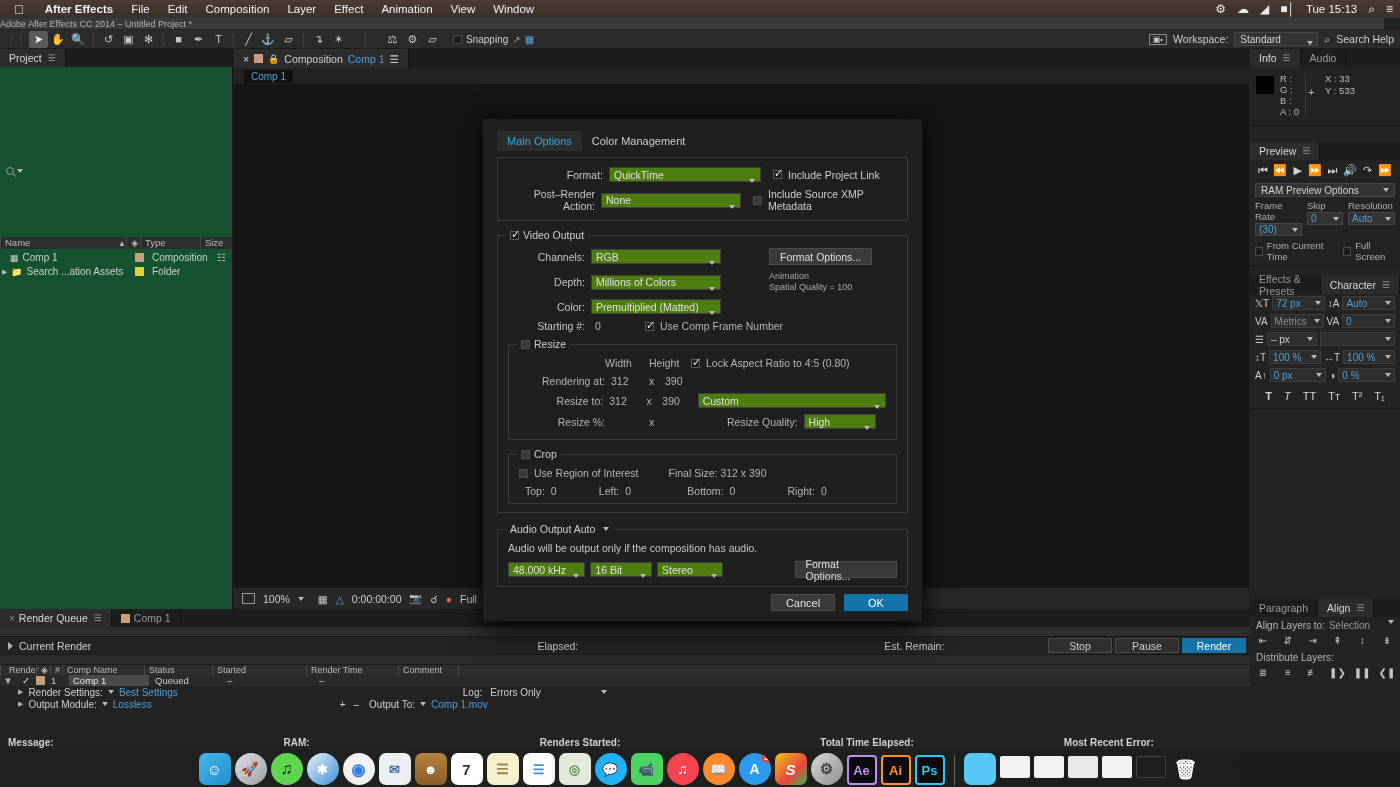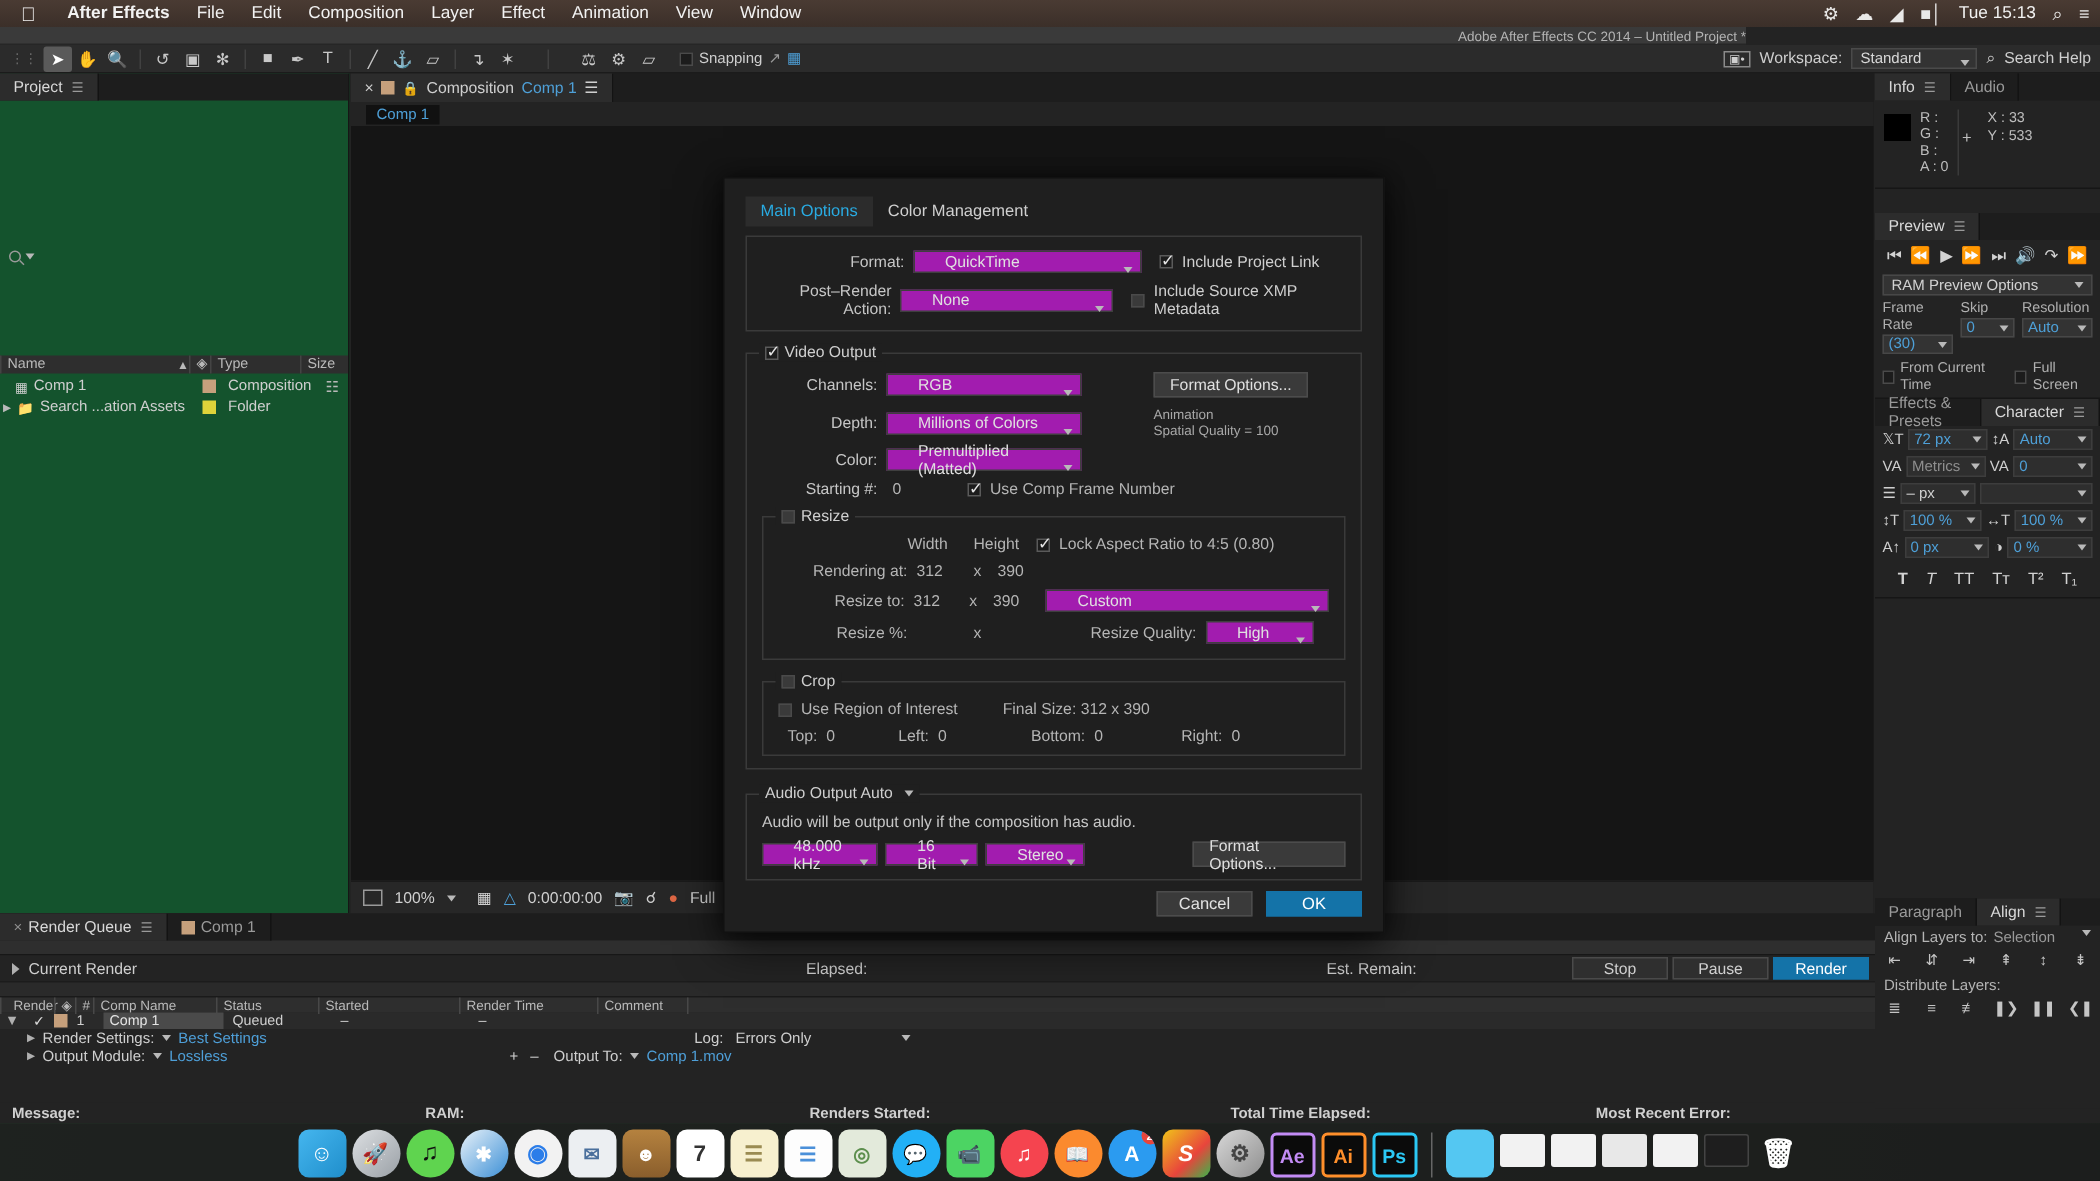--- a/index.html
+++ b/index.html
@@ -20,23 +20,23 @@
   }
   .menubar .apple { font-size:13px; margin:0 12px 0 6px; line-height:1; }
   .menubar .mi { padding:0 9px; white-space:nowrap; }
   .menubar .mi.bold { font-weight:bold; }
   .menubar .right { margin-left:auto; display:flex; align-items:center; padding-right:7px; gap:11px; }
   .menubar .right .ic { font-size:12px; opacity:.95; }
   .menubar .clock { font-size:11.5px; }
 
   
   .ae-title {
-    position:absolute; top:18px; left:0; width:1164px; height:12px;
+    position:absolute; top:18px; left:0; width:1384px; height:12px;
     background:#3a3a3a; color:#b4b4b4; font-size:9px;
-    display:flex; align-items:center; justify-content:flex-end;
+    display:flex; align-items:center; justify-content:flex-start;
     border-bottom:1px solid #262626;
   }
 
   
   .ae-toolbar {
     position:absolute; top:30px; left:0; width:1400px; height:19px;
     background:#2b2b2b; border-bottom:1px solid #1b1b1b;
     display:flex; align-items:center; padding-left:4px; gap:1px;
   }
   .tool { width:19px; height:17px; display:flex; align-items:center; justify-content:center;
@@ -185,22 +185,22 @@
              border-bottom:1px solid #999; }
   .m-tabs { display:flex; padding:12px 14px 0 14px; gap:0; font-size:11px; }
   .m-tab { padding:4px 10px; color:#cfcfcf; }
   .m-tab.active { background:#2c2c2c; color:#29abe2; }
   .m-body { padding:0 14px; }
   .grp { border:1px solid #3a3a3a; position:relative; margin-top:10px; padding:10px 10px 8px 10px;}
   .grp-legend { position:absolute; top:-7px; left:8px; background:#1f1f1f; padding:0 4px;
                 font-size:10.5px; color:#cfcfcf; display:flex; align-items:center; gap:4px;}
   .frm-row { display:flex; align-items:center; margin-bottom:6px; font-size:10.5px; color:#cfcfcf;}
   .frm-lbl { text-align:right; color:#c6c6c6; }
-  .dd { background:#a21caf; border:1px solid #3f3f3f; height:15px; color:#e0e0e0;
-        font-size:10.5px; display:flex; align-items:center; padding:0 20px; position:relative;}
+  .dd { background:#4d7c0f; border:1px solid #3f3f3f; height:15px; color:#e0e0e0;
+        font-size:10.5px; display:flex; align-items:center; padding:0 4px; position:relative;}
   .dd .car { position:absolute; right:5px; top:5px; }
   .chk { width:9px;height:9px;background:#1c1c1c;border:1px solid #5a5a5a; display:inline-block;
          position:relative; flex:none;}
   .chk.on { background:#1c1c1c; }
   .chk.on:after { content:'✓'; position:absolute; left:0px; top:-4px; font-size:11px; color:#e6e6e6;}
   .chk.flat { background:#3a3a3a; border-color:#4a4a4a;}
   .val { color:#b5b5b5; }
   .note { font-size:9px; color:#a8a8a8; line-height:11px;}
   .btn { height:17px; min-width:64px; display:flex;align-items:center;justify-content:center;
          font-size:11px; color:#e2e2e2; background:#3a3a3a; border:1px solid #4c4c4c;}
@@ -437,21 +437,21 @@
           <span class="chkbx"></span>
           <span>From Current Time</span>
         </div>
         <div class="chk-row">
           <span class="chkbx"></span>
           <span>Full Screen</span>
         </div>
       </div>
     </div>
 
-    <div class="r-sec" style="">
+    <div class="r-sec" style="margin-top:10px;">
       <div class="ptabs">
         <div class="ptab">
           <span>Effects &amp; Presets</span>
         </div>
         <div class="ptab active">
           <span>Character</span>
           <span class="burger">☰</span>
         </div>
       </div>
       <div class="char-row">

